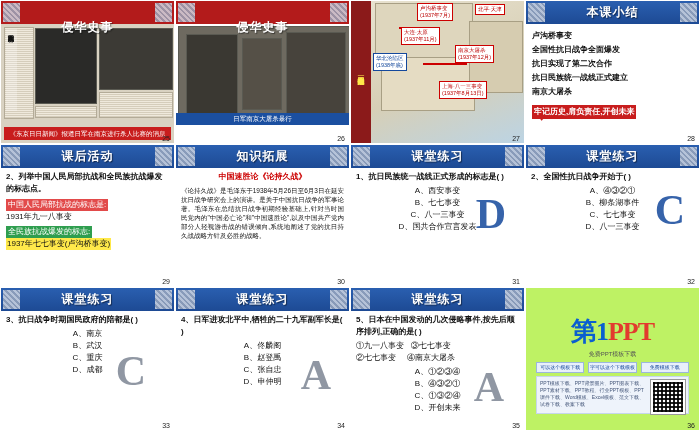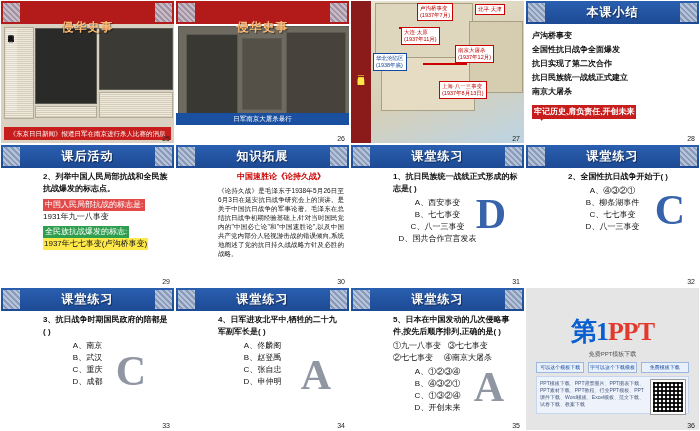--- a/index.html
+++ b/index.html
@@ -36,21 +36,21 @@
     display:flex;align-items:center;justify-content:center;
     z-index:10;
   }
   .banner-blue{background:linear-gradient(#2a5fb0,#1d4a94);}
   .banner-red{background:#b31b1b;}
   .banner-title{
     font-size:12px;font-weight:bold;color:#ffffff;
     letter-spacing:1px;
     text-shadow:1px 1px 1px rgba(0,0,0,.5);
   }
-  .banner-title.red{color:#fdba74;margin-top:30px;}
+  .banner-title.red{color:#ffffff;margin-top:30px;}
   .banner-deco-l,.banner-deco-r{
     position:absolute;top:2px;width:17px;height:19px;
     background:repeating-linear-gradient(45deg,#cfd6e2 0 2px,#9aa7bd 2px 4px);
     opacity:.85;
   }
   .banner-deco-l{left:2px;}
   .banner-deco-r{right:2px;}
 
   
   .paper{
@@ -148,39 +148,39 @@
     position:absolute;left:12px;bottom:20px;
     color:#c81d1d;font-size:15px;
   }
 
   
   .body{
     position:absolute;top:23px;left:0;right:0;bottom:0;
     padding:3px 5px;box-sizing:border-box;
     background:#ffffff;
   }
-  .stxt{font-size:8px;line-height:12px;color:#111;margin-left:37px;}
+  .stxt{font-size:8px;line-height:12px;color:#111;}
   .stxt.b{font-weight:bold;}
   .hl-red{background:#e24a4a;color:#fff;padding:0 2px;display:inline-block;}
   .hl-green{background:#2f9e4f;color:#fff;padding:0 2px;display:inline-block;}
   .hl-yellow{background:#ffe94a;color:#111;padding:0 1px;display:inline-block;}
   .red-t{color:#c00;}
   .bigletter{
     position:absolute;
     font-size:42px;font-weight:bold;color:#14489c;
     opacity:.85;
     font-family:"Liberation Serif", serif;
   }
   .bigletter.gray{color:#7d8694;}
   .choices{margin-top:2px;}
   .choice{font-size:8px;line-height:12px;color:#111;text-align:center;}
 
   
   .ppt-slide{
-    position:absolute;inset:0;background:#e5e5e5;
+    position:absolute;inset:0;background:#bef264;
   }
   .ppt-logo{
     position:absolute;top:26px;left:0;right:0;
     text-align:center;
     font-size:26px;font-weight:bold;color:#14489c;
     font-family:"Liberation Serif", serif;
     letter-spacing:-1px;
   }
   .ppt-logo .num{color:#0a5fd0;}
   .ppt-logo .p{color:#e23b2e;}

